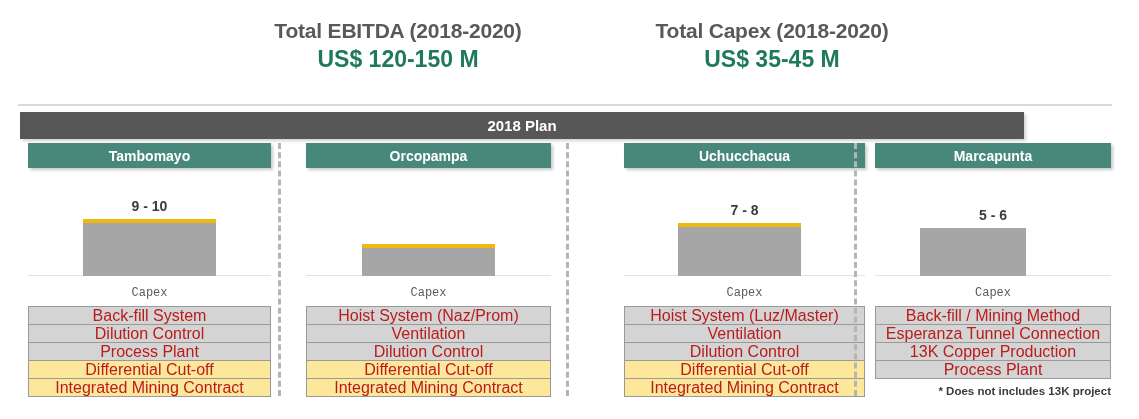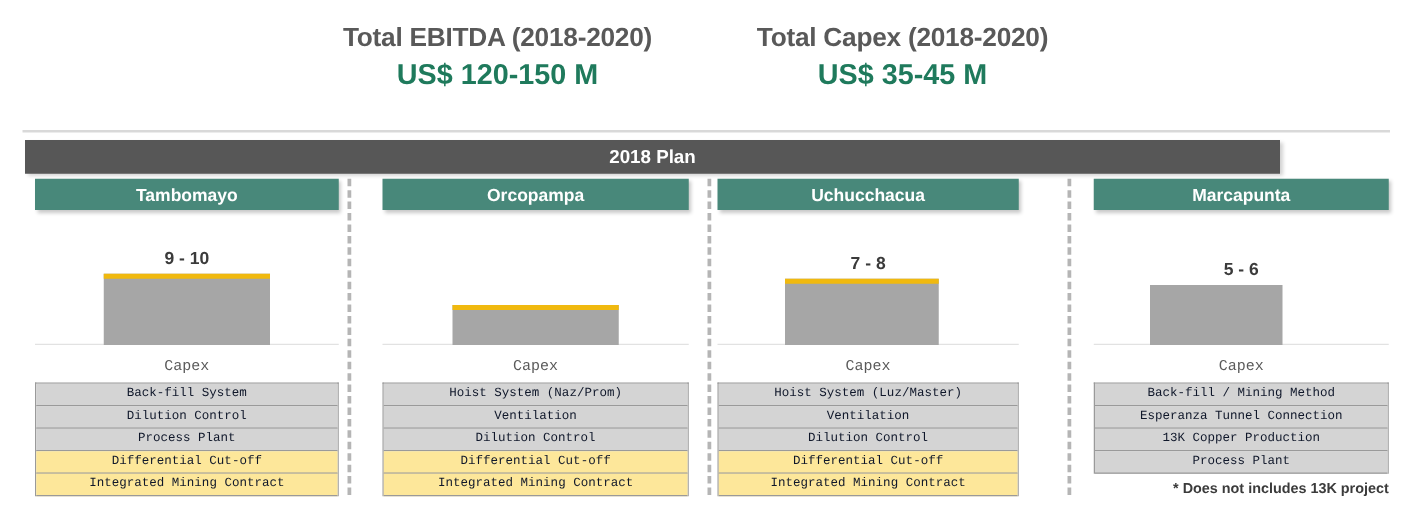--- a/index.html
+++ b/index.html
@@ -18,21 +18,21 @@
   .kpi-row {
     position: absolute;
     top: 18px; left: 0; width: 1139px;
     height: 70px;
   }
   .kpi {
     position: absolute;
     text-align: center;
   }
   .kpi-ebitda { left: 228px; width: 340px; }
-  .kpi-capex  { left: 552px; width: 340px; }
+  .kpi-capex  { left: 602px; width: 340px; }
   .kpi-title {
     font-size: 21px;
     font-weight: bold;
     color: #595959;
     letter-spacing: -0.2px;
     line-height: 26px;
     white-space: nowrap;
   }
   .kpi-value {
     font-size: 23px;
@@ -72,21 +72,21 @@
     left: 0; top: 143px;
     width: 1139px; height: 260px;
   }
   .col {
     position: absolute;
     top: 0;
     height: 258px;
   }
   .col-0 { left: 28px;  width: 243px; }
   .col-1 { left: 306px; width: 245px; }
-  .col-2 { left: 574px; width: 241px; }
+  .col-2 { left: 624px; width: 241px; }
   .col-3 { left: 875px; width: 236px; }
 
   .col-head {
     height: 25px;
     background: #48887a;
     color: #ffffff;
     font-size: 14px;
     font-weight: bold;
     display: flex;
     align-items: center;
@@ -137,29 +137,28 @@
   }
 
   
   .items {
     border: 1px solid #9a9a9a;
     border-bottom: none;
   }
   .item {
     height: 18px;
     border-bottom: 1px solid #9a9a9a;
-    font-size: 10px;
-    color: #0f172a;
+    font-size: 16px;
+    color: #b91c1c;
     display: flex;
     align-items: center;
     justify-content: center;
     background: #d4d4d4;
     white-space: nowrap;
     overflow: hidden;
-    font-family: Liberation Mono, monospace;
   }
   .item.highlight { background: #fde79a; }
 
   .footnote {
     margin-top: 6px;
     text-align: right;
     font-size: 11.5px;
     font-weight: bold;
     color: #3b3b3b;
     white-space: nowrap;

